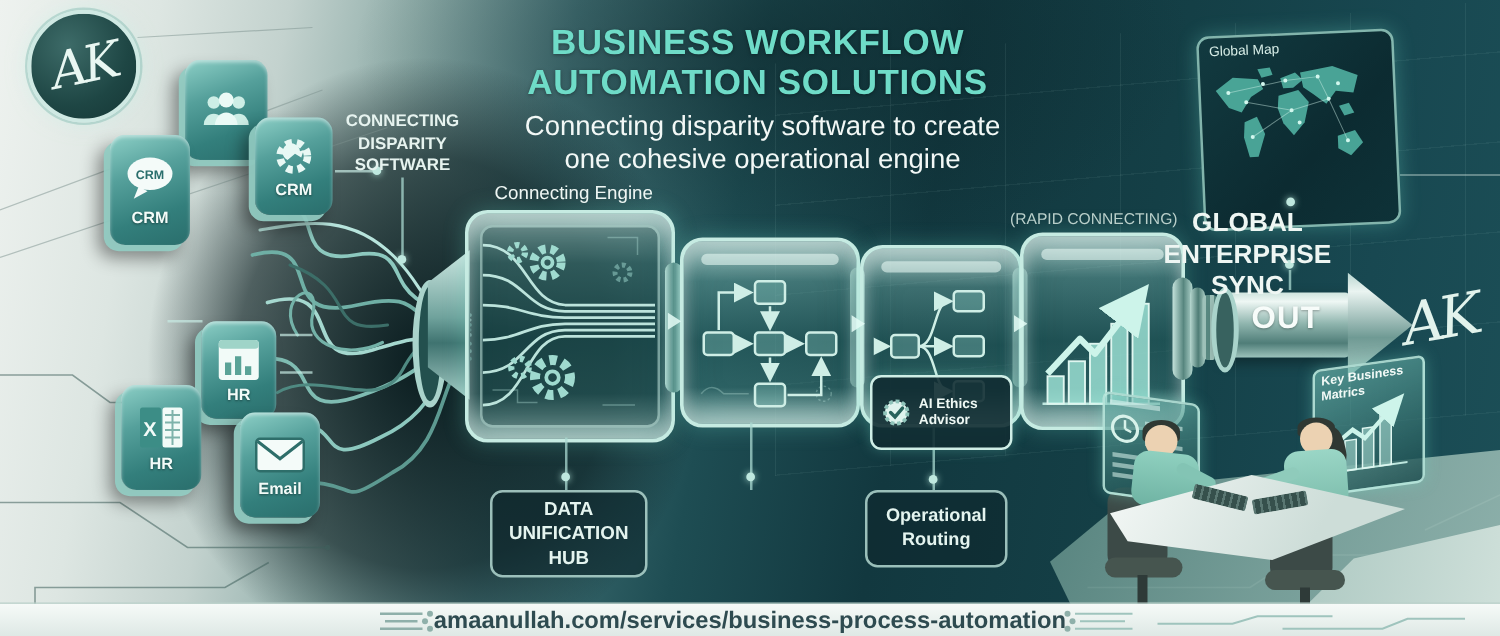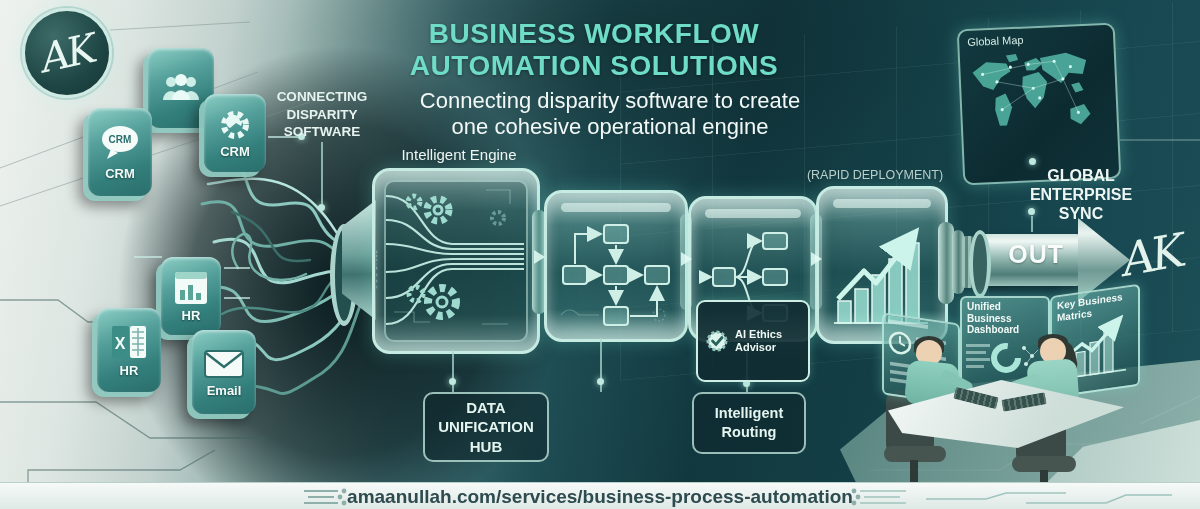--- a/index.html
+++ b/index.html
@@ -46,21 +46,21 @@
   .inner-screen{position:absolute;inset:9px;border-radius:10px;border:2px solid rgba(212,246,238,.5);background:rgba(14,52,55,.35);overflow:hidden;}
   .joint{z-index:3;border-radius:7px;background:linear-gradient(90deg,#b7ded6,#4f8580 50%,#b7ded6);opacity:.95;}
   .jarrow{z-index:4;width:11px;height:14px;clip-path:polygon(0 0,100% 50%,0 100%);background:rgba(228,252,246,.85);}
   .stage-label{z-index:4;background:rgba(13,36,42,.55);border:2px solid rgba(190,228,220,.8);border-radius:10px;
     color:#e4f4ef;font-weight:bold;text-align:center;line-height:1.3;display:flex;align-items:center;justify-content:center;}
   .cline{z-index:3;width:2px;background:rgba(170,216,208,.75);}
   .cdot{z-index:4;width:7px;height:7px;border-radius:50%;background:#bfe8df;box-shadow:0 0 6px rgba(190,240,228,.8);}
   .tline{z-index:3;height:2px;background:rgba(200,235,228,.7);}
   
   .ai-badge{z-index:5;background:rgba(17,44,50,.9);border:2px solid #cfeee6;border-radius:9px;
-    display:flex;align-items:center;gap:5px;padding:19px 6px;box-shadow:0 0 10px rgba(120,220,200,.3);}
+    display:flex;align-items:center;gap:5px;padding:8px 6px;box-shadow:0 0 10px rgba(120,220,200,.3);}
   .ai-badge .txt{color:#eef8f4;font-weight:bold;font-size:11px;line-height:1.15;}
   
   .outpipe{left:974px;top:234px;width:106px;height:52px;z-index:3;border-radius:10px 4px 4px 10px;
     background:linear-gradient(180deg,#cfe4de 0%,#eef7f4 14%,#8fb5ae 48%,#4f7d78 78%,#9cc2bb 100%);
     box-shadow:0 4px 10px rgba(0,0,0,.35);}
   .outcap{left:969px;top:230px;width:14px;height:60px;z-index:4;border-radius:50%;border:4px solid #a9d3cb;background:#38625f;}
   .outhead{left:1078px;top:218px;width:52px;height:84px;z-index:3;clip-path:polygon(0 0,100% 50%,0 100%);
     background:linear-gradient(180deg,#b9d6d0,#eaf4f1 18%,#6f9a94 62%,#a9c9c2);}
   .out-label{z-index:5;color:#f7fcfa;font-weight:bold;font-size:25px;letter-spacing:1px;text-shadow:0 1px 2px rgba(0,0,0,.3);}
   
@@ -190,21 +190,21 @@
     </svg>
     <span class="tlabel">Email</span>
   </div>
 
   <div class="abs tline" style="left:268px;top:136px;width:32px;"></div>
   <div class="abs cdot" style="left:298px;top:133px;"></div>
   <div class="abs tline" style="left:224px;top:267px;width:26px;"></div>
   <div class="abs tline" style="left:224px;top:297px;width:26px;"></div>
   <div class="abs tline" style="left:134px;top:256px;width:28px;"></div>
 
-  <div class="abs cap title pre" style="left:364px;top:18px;width:460px;">BUSINESS WORKFLOW
+  <div class="abs cap title pre" style="left:376px;top:18px;width:460px;">BUSINESS WORKFLOW
 AUTOMATION SOLUTIONS</div>
   <div class="abs cap pre" style="left:258px;top:88px;width:128px;font-size:13.5px;font-weight:bold;line-height:1.3;color:#e6f3ef;">CONNECTING
 DISPARITY
 SOFTWARE</div>
 
   <div class="abs cap subtitle pre" style="left:380px;top:88px;width:460px;">Connecting disparity software to create
 one cohesive operational engine</div>
   <div class="abs cline" style="left:321px;top:142px;height:62px;width:1.5px;"></div>
   <div class="abs cdot" style="left:318px;top:204px;"></div>
 
@@ -220,21 +220,21 @@
       <path d="M24,166 C58,146 104,184 124,148 C138,122 148,120 178,116" stroke="#4f8a82" stroke-width="2.5"></path>
       <path d="M40,120 C20,90 60,70 52,104 C46,128 80,140 108,126" stroke="#74b2a8" stroke-width="2.5"></path>
       <path d="M34,64 C90,84 60,120 112,112" stroke="#3c6e68" stroke-width="2.5"></path>
     </g>
   </svg>
 
   <div class="abs" style="left:330px;top:224px;width:18px;height:92px;border-radius:50%;border:5px solid #a9d3cb;background:#23504e;z-index:3;"></div>
   <div class="abs" style="left:342px;top:200px;width:34px;height:120px;z-index:3;clip-path:polygon(0 22%,100% 0,100% 100%,0 78%);
        background:linear-gradient(180deg,#cfe8e2,#6fa29c 45%,#3f7370 62%,#a9cfc8);"></div>
 
-  <div class="abs cap" style="left:384px;top:146px;width:150px;font-size:15px;">Intelligent Engine</div>
+  <div class="abs cap" style="left:384px;top:146px;width:150px;font-size:15px;">Connecting Engine</div>
 
   <div class="abs chamber" style="left:372px;top:168px;width:162px;height:180px;">
     <div class="inner-screen">
       <svg width="138" height="156" viewBox="0 0 138 156">
         <g fill="none" stroke="#c9f0e8" stroke-width="2.2" opacity=".92">
           <path d="M0,14 C36,14 34,60 66,62 H138"></path>
             <path d="M0,38 C34,38 34,67 66,67 H138"></path>
           <path d="M0,62 C30,62 36,72 66,72 H138"></path>
             <path d="M0,90 C30,90 36,77 66,77 H138"></path>
           <path d="M0,116 C34,116 34,82 66,82 H138"></path>
@@ -320,21 +320,21 @@
 
   <div class="abs ai-badge" style="left:696px;top:300px;width:98px;height:40px;">
     <svg width="26" height="26" viewBox="0 0 26 26">
       <circle cx="13" cy="13" r="9" fill="#dff4ee" stroke="#8fc4ba" stroke-width="3" stroke-dasharray="3 2.2"></circle>
       <path d="M8.5,13 l3.5,3.5 6,-7" stroke="#27635c" stroke-width="2.8" fill="none" stroke-linecap="round"></path>
     </svg>
     <div class="txt pre">AI Ethics
 Advisor</div>
   </div>
 
-  <div class="abs cap" style="left:788px;top:168px;width:174px;font-size:12.5px;color:#b9cfca;">(RAPID DEPLOYMENT)</div>
+  <div class="abs cap" style="left:788px;top:168px;width:174px;font-size:12.5px;color:#b9cfca;">(RAPID CONNECTING)</div>
 
   <div class="abs chamber" style="left:816px;top:186px;width:126px;height:152px;">
     <div class="glass-strip"></div>
     <svg class="abs" style="left:7px;top:22px;" width="110" height="122" viewBox="0 0 110 122">
       <defs>
           <marker id="a4" markerWidth="8" markerHeight="8" refX="5" refY="4" orient="auto">
             <path d="M0,0 L8,4 L0,8 z" fill="#cdf4ea"></path>
           </marker>
         </defs>
       <path d="M8,112 H102" stroke="#bfe8df" stroke-width="2"></path>
@@ -349,36 +349,36 @@
     </svg>
   </div>
 
   <div class="abs" style="left:938px;top:222px;width:16px;height:82px;border-radius:8px;background:linear-gradient(90deg,#c4e2db,#57867f 55%,#b0d4cc);z-index:3;"></div>
   <div class="abs" style="left:952px;top:230px;width:12px;height:64px;border-radius:6px;background:linear-gradient(90deg,#b7d8d0,#4f7d76 55%,#a5c9c1);z-index:3;"></div>
   <div class="abs" style="left:962px;top:236px;width:12px;height:52px;border-radius:4px;z-index:3;background:repeating-linear-gradient(90deg,#9fc2ba 0 3px,#5a8a83 3px 6px);"></div>
 
   <div class="abs outpipe"></div>
   <div class="abs outcap"></div>
   <div class="abs outhead"></div>
-  <div class="abs out-label" style="left:994px;top:240px;width:70px;text-align:right;">OUT</div>
+  <div class="abs out-label" style="left:994px;top:240px;width:70px;text-align:center;">OUT</div>
   <div class="abs cline" style="left:1031px;top:216px;height:16px;"></div>
   <div class="abs cdot" style="left:1028px;top:208px;"></div>
 
   <div class="abs cline" style="left:452px;top:350px;height:42px;"></div>
   <div class="abs cdot" style="left:449px;top:378px;"></div>
-  <div class="abs stage-label pre" style="left:392px;top:392px;width:122px;height:66px;font-size:15px;margin-left:31px;">DATA
+  <div class="abs stage-label pre" style="left:392px;top:392px;width:122px;height:66px;font-size:15px;">DATA
 UNIFICATION
 HUB</div>
 
   <div class="abs cline" style="left:600px;top:338px;height:54px;"></div>
   <div class="abs cdot" style="left:597px;top:378px;"></div>
 
   <div class="abs cline" style="left:746px;top:342px;height:50px;"></div>
   <div class="abs cdot" style="left:743px;top:380px;"></div>
-  <div class="abs stage-label pre" style="left:692px;top:392px;width:110px;height:58px;font-size:14.5px;">Intelligent
+  <div class="abs stage-label pre" style="left:692px;top:392px;width:110px;height:58px;font-size:14.5px;">Operational
 Routing</div>
 
   <div class="abs map-panel">
     <div class="map-title">Global Map</div>
     <svg width="128" height="112" viewBox="0 0 128 104">
       <g fill="#4fae9f" opacity=".92">
         <path d="M6,20 L20,10 L40,12 L44,20 L34,26 L26,38 L16,34 Z"></path>
           <path d="M40,4 L50,3 L52,9 L43,11 Z"></path>
         <path d="M28,46 L38,42 L44,56 L38,74 L31,74 L27,58 Z"></path>
           <path d="M58,12 L70,8 L76,14 L68,20 L60,20 Z"></path>
@@ -400,21 +400,21 @@
           <circle cx="104" cy="18" r="1.6"></circle>
           <circle cx="96" cy="30" r="1.6"></circle>
         <circle cx="110" cy="64" r="1.6"></circle>
           <circle cx="72" cy="48" r="1.6"></circle>
           <circle cx="44" cy="16" r="1.6"></circle>
       </g>
     </svg>
   </div>
 
   <div class="abs cdot" style="left:1029px;top:158px;"></div>
-  <div class="abs cap pre" style="left:1012px;top:166px;width:138px;font-size:16px;font-weight:bold;line-height:1.2;">GLOBAL
+  <div class="abs cap pre" style="left:929px;top:166px;width:138px;font-size:21px;font-weight:bold;line-height:1.2;">GLOBAL
 ENTERPRISE
 SYNC</div>
 
   <div class="abs sig" style="left:1122px;top:228px;">AK</div>
 
   <div class="abs monitor" style="left:882px;top:318px;width:74px;height:78px;transform:skewY(8deg);">
     <svg width="70" height="74" viewBox="0 0 70 74">
       <rect x="4" y="4" width="40" height="4" fill="rgba(230,250,245,.5)"></rect>
       <circle cx="16" cy="26" r="10" fill="rgba(40,90,90,.3)" stroke="#d8f2ea" stroke-width="2.5"></circle>
       <path d="M16,26 L16,19 M16,26 L21,28" stroke="#d8f2ea" stroke-width="2"></path>
@@ -422,39 +422,20 @@
         <rect x="32" y="18" width="30" height="3.5"></rect>
           <rect x="32" y="26" width="26" height="3.5"></rect>
           <rect x="32" y="34" width="30" height="3.5"></rect>
         <rect x="6" y="46" width="52" height="3.5"></rect>
           <rect x="6" y="54" width="44" height="3.5"></rect>
           <rect x="6" y="62" width="50" height="3.5"></rect>
       </g>
     </svg>
   </div>
 
-  <div class="abs monitor" style="left:960px;top:296px;width:86px;height:96px;z-index:6;">
-    <div class="mtitle pre">Unified Business
-Dashboard</div>
-    <svg width="82" height="60" viewBox="0 0 82 60">
-      <g fill="rgba(220,248,240,.5)">
-        <rect x="4" y="8" width="24" height="3"></rect>
-          <rect x="4" y="15" width="20" height="3"></rect>
-          <rect x="4" y="22" width="24" height="3"></rect>
-          <rect x="4" y="29" width="18" height="3"></rect>
-      </g>
-      <circle cx="44" cy="22" r="12" fill="none" stroke="#a9e6d8" stroke-width="6" stroke-dasharray="58 17"></circle>
-      <g stroke="rgba(210,240,232,.6)" stroke-width="1" fill="none">
-        <path d="M62,12 L70,20 L64,28 M70,20 L76,14"></path>
-      </g>
-      <circle cx="62" cy="12" r="2" fill="#cdeee4"></circle>
-        <circle cx="70" cy="20" r="2" fill="#cdeee4"></circle>
-        <circle cx="64" cy="28" r="2" fill="#cdeee4"></circle>
-    </svg>
-  </div>
 
   <div class="abs monitor" style="left:1050px;top:290px;width:86px;height:98px;transform:skewY(-8deg);">
     <div class="mtitle pre">Key Business
 Matrics</div>
     <svg width="82" height="62" viewBox="0 0 82 62">
       <defs>
           <marker id="a5" markerWidth="7" markerHeight="7" refX="4" refY="3.5" orient="auto">
             <path d="M0,0 L7,3.5 L0,7 z" fill="#cdf4ea"></path>
           </marker>
         </defs>

